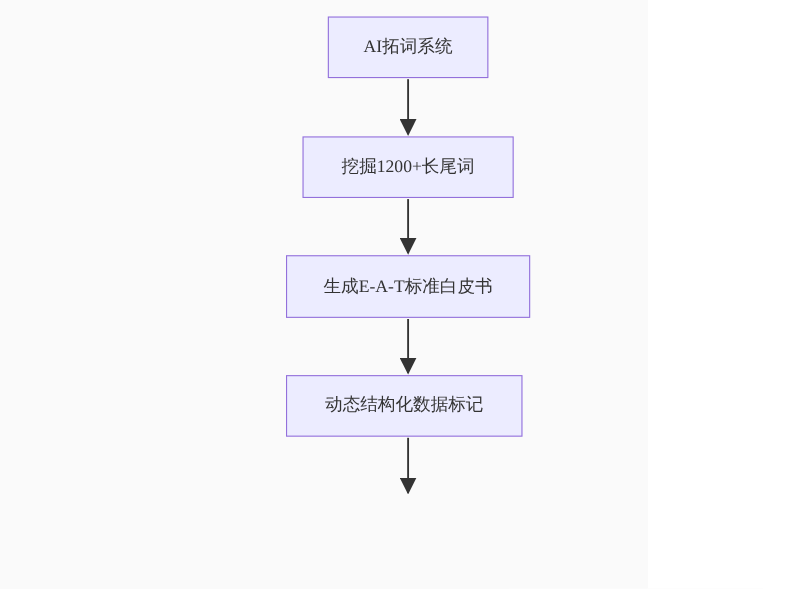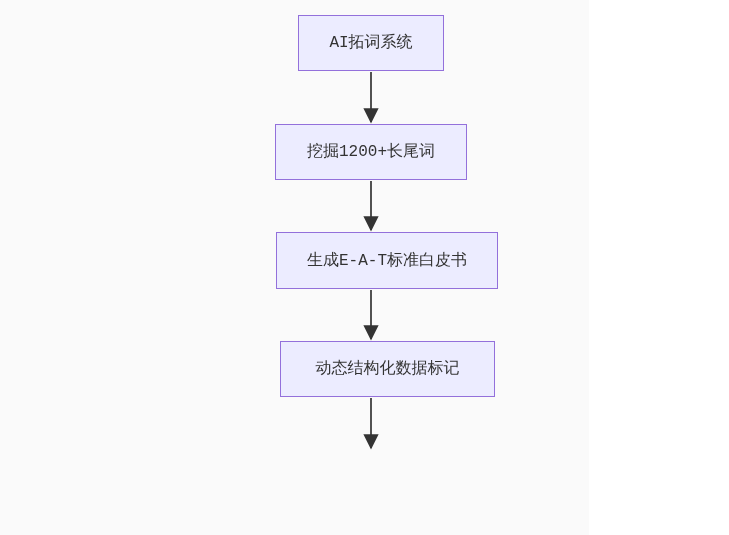--- a/index.html
+++ b/index.html
@@ -8,21 +8,21 @@
     --node-border: #9370DB;
     --node-text: #333333;
     --edge: #333333;
   }
   html, body { margin: 0; padding: 0; }
   .stage {
     position: relative;
     width: 589px;
     height: 535px;
     background: var(--bg);
-    font-family: Liberation Mono, monospace;
+    font-family: Liberation Serif, serif;
     overflow: hidden;
   }
   .edges {
     position: absolute;
     left: 0; top: 0;
     width: 729px; height: 535px;
     pointer-events: none;
   }
   .edges line {
     stroke: var(--edge);
@@ -38,22 +38,22 @@
     background: var(--node-fill);
     border: 1.5px solid var(--node-border);
     color: var(--node-text);
     font-size: 16px;
     line-height: 1;
     text-align: center;
     white-space: nowrap;
   }
   .node-1 { left: 298px; top: 15px;  width: 146px; height: 56px; }
   .node-2 { left: 275px; top: 124px; width: 192px; height: 56px; }
-  .node-3 { left: 276px; top: 232px; width: 222px; height: 57px; }
-  .node-4 { left: 280px; top: 341px; width: 215px; height: 56px; }
+  .node-3 { left: 260px; top: 232px; width: 222px; height: 57px; }
+  .node-4 { left: 260px; top: 341px; width: 215px; height: 56px; }
   .node-5 { left: 252px; top: 450px; width: 236px; height: 57px; }
 </style>
 </head>
 <body>
 
 <div class="stage">
 
   <svg class="edges" viewBox="0 0 729 535" xmlns="http://www.w3.org/2000/svg">
     <defs>
       <marker id="arrowhead" viewBox="0 0 10 10" refX="9" refY="5" markerWidth="9" markerHeight="9" orient="auto">

